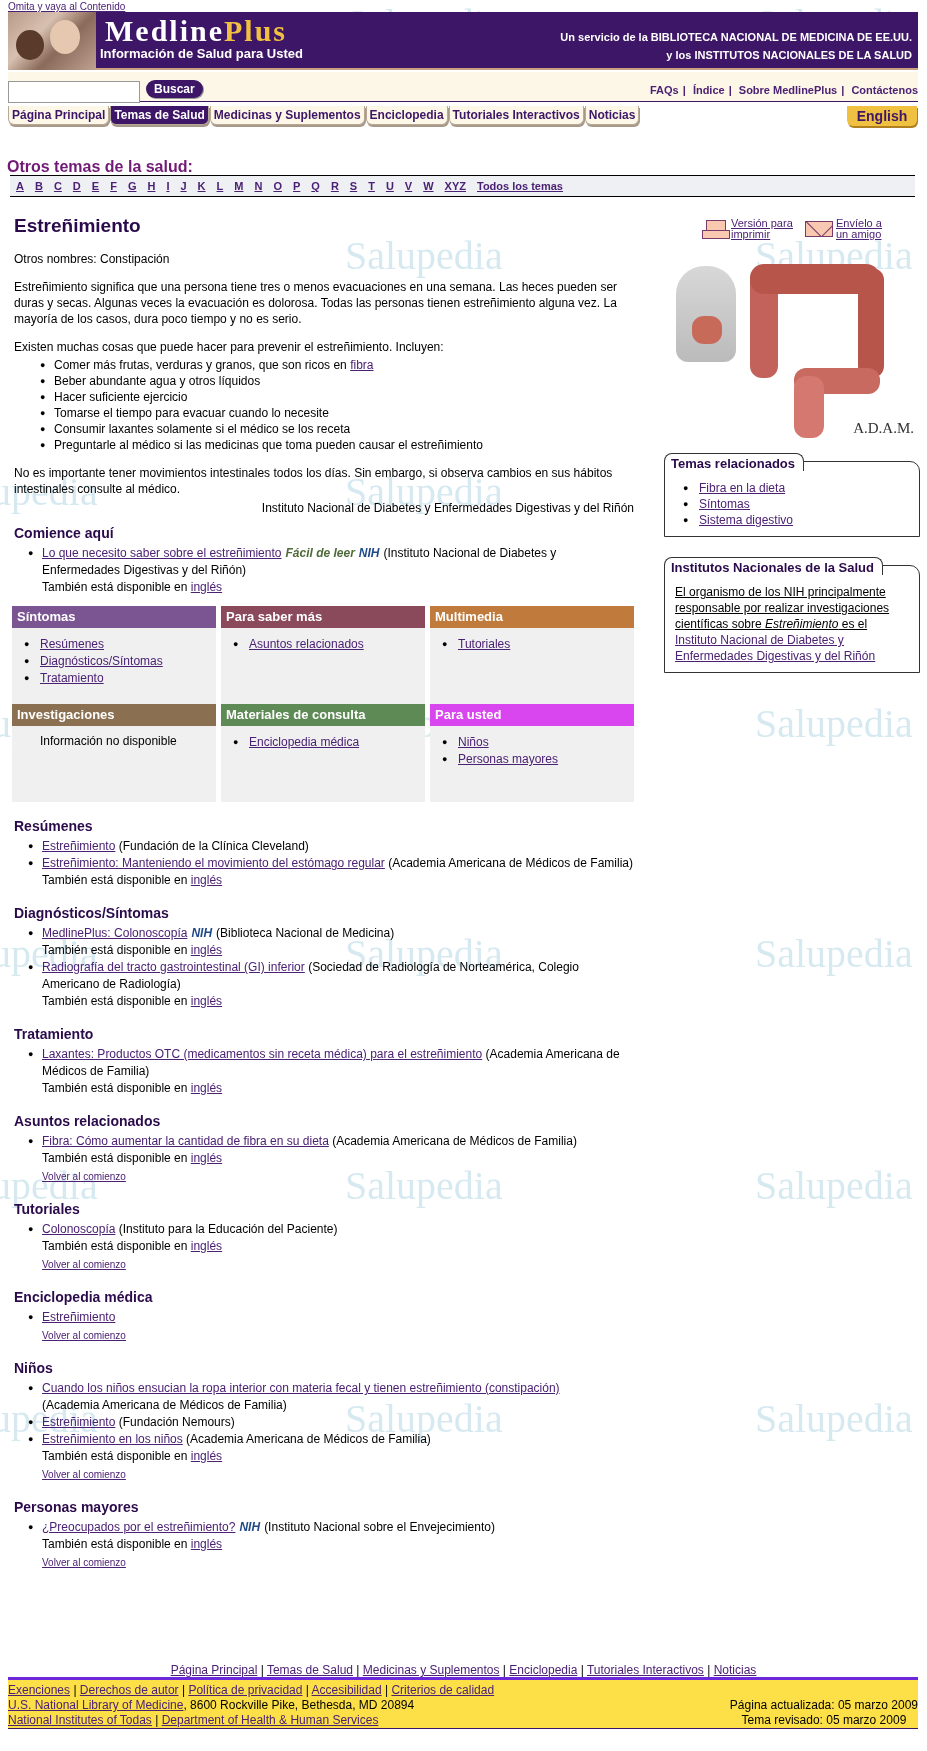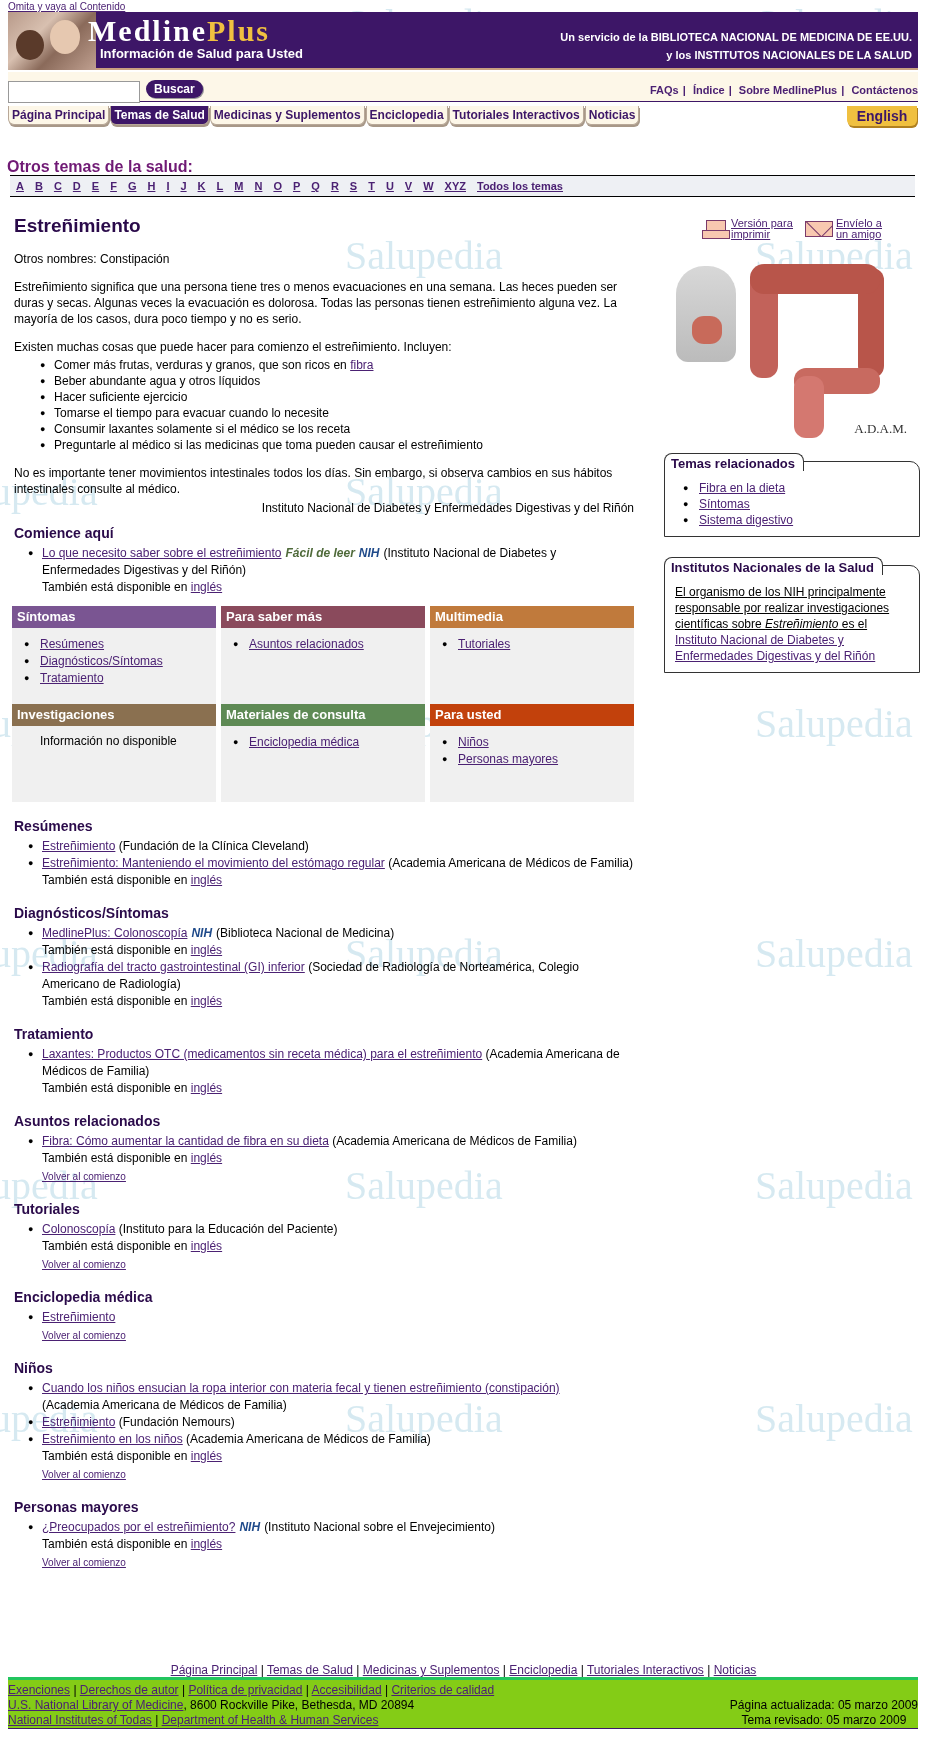--- a/index.html
+++ b/index.html
@@ -5,21 +5,21 @@
   * { box-sizing: border-box; margin: 0; padding: 0; }
   body { width: 927px; height: 1751px; background: #fff; font-family: "Liberation Sans", sans-serif; font-size: 12px; color: #000; position: relative; overflow: hidden; }
   a { color: #4b2173; text-decoration: underline; }
   .skip { position: absolute; left: 8px; top: 1px; font-size: 10px; color: #4b2173; }
 
   
   .banner { position: absolute; left: 8px; top: 12px; width: 910px; height: 58px; background: #3d1667; border-bottom: 2px solid #c8a080; }
   .photo { position: absolute; left: 0; top: 0; width: 88px; height: 58px; background: linear-gradient(135deg, #b89a8a 0%, #d8c0b0 35%, #8a6a5a 60%, #c0a090 100%); }
   .photo .face1 { position: absolute; left: 8px; top: 18px; width: 28px; height: 30px; border-radius: 50%; background: #5a3a2a; }
   .photo .face2 { position: absolute; left: 42px; top: 8px; width: 30px; height: 34px; border-radius: 50%; background: #e6c8b0; }
-  .logo-medline { position: absolute; left: 80px; top: 2px; font-family: "Liberation Serif", serif; font-size: 30px; font-weight: bold; color: #fff; letter-spacing: 2px; text-align: right; }
+  .logo-medline { position: absolute; left: 97px; top: 2px; font-family: "Liberation Serif", serif; font-size: 30px; font-weight: bold; color: #fff; letter-spacing: 2px; text-align: right; }
   .logo-plus { color: #f0c040; }
   .logo-sub { position: absolute; left: 92px; top: 34px; font-size: 13px; font-weight: bold; color: #fff; }
   .service { position: absolute; right: 6px; top: 16px; text-align: right; font-size: 11px; font-weight: bold; color: #fff; line-height: 18px; }
 
   .searchbar { position: absolute; left: 8px; top: 72px; width: 910px; height: 30px; background: #fdf7e8; border-bottom: 1px solid #3d1667; }
   .search-input { position: absolute; left: 0; top: 9px; width: 132px; height: 22px; border: 1px solid #999; background: #fff; }
   .search-btn { position: absolute; left: 138px; top: 8px; height: 18px; padding: 0 8px; border-radius: 9px; background: #3d1667; color: #fff; font-weight: bold; font-size: 12px; line-height: 18px; border: none; box-shadow: 1px 1px 0 #999; }
   .toplinks { position: absolute; right: 0; top: 12px; font-size: 11px; font-weight: bold; color: #4b2173; }
   .toplinks a { text-decoration: none; color: #4b2173; }
   .toplinks .sep { color: #4b2173; margin: 0 4px; }
@@ -71,31 +71,31 @@
   .mail-icon::before { content: ""; position: absolute; left: 2px; top: -10px; width: 22px; height: 18px; border: 1px solid #7a3a6a; transform: rotate(45deg); }
   .anatomy { position: relative; height: 185px; margin-top: 18px; }
   .torso { position: absolute; left: 12px; top: 8px; width: 60px; height: 96px; background: linear-gradient(#d8d8d8, #bbb); border-radius: 28px 28px 12px 12px; }
   .torso .gut { position: absolute; left: 16px; top: 50px; width: 30px; height: 28px; background: #c86a5a; border-radius: 40%; }
   .colon { position: absolute; left: 86px; top: 0; width: 130px; height: 180px; }
   .colon .top { position: absolute; left: 0; top: 6px; width: 130px; height: 30px; border-radius: 14px; background: #b8554a; }
   .colon .left { position: absolute; left: 108px; top: 10px; width: 26px; height: 110px; border-radius: 12px; background: #b8554a; }
   .colon .right { position: absolute; left: 0; top: 10px; width: 28px; height: 110px; border-radius: 12px; background: #c2625a; }
   .colon .bottom { position: absolute; left: 44px; top: 110px; width: 86px; height: 26px; border-radius: 12px; background: #c86a60; }
   .colon .rect { position: absolute; left: 44px; top: 118px; width: 30px; height: 62px; border-radius: 12px; background: #d47870; }
-  .adam { position: absolute; right: 13px; bottom: 6px; font-family: "Liberation Serif", serif; font-size: 13px; color: #333; }
+  .adam { position: absolute; right: 6px; bottom: 6px; font-family: "Liberation Serif", serif; font-size: 15px; color: #333; }
   .box { border: 1px solid #333; border-radius: 0 10px 0 0; padding: 18px 8px 8px 10px; position: relative; margin-top: 18px; background: #fff; }
   .box-tab { position: absolute; left: -1px; top: -9px; background: #fff; border: 1px solid #333; border-bottom: none; border-radius: 8px 8px 0 0; padding: 2px 8px 0 6px; font-size: 13px; font-weight: bold; color: #2a0a4a; }
   .box ul { list-style: none; margin-left: 8px; }
   .box li { font-size: 12px; line-height: 16px; position: relative; padding-left: 16px; }
   .box li::before { content: "\25CF"; position: absolute; left: 0; top: 0; font-size: 9px; }
   .box p { font-size: 12px; line-height: 16px; }
 
   
   .footnav { position: absolute; left: 0; top: 1663px; width: 927px; text-align: center; font-size: 12px; }
-  .footer { position: absolute; left: 8px; top: 1677px; width: 910px; height: 52px; background: #84cc16; border-top: 3px solid #22c55e; border-bottom: 1px solid #3d1667; padding: 2px 0 0 16px; font-size: 12px; line-height: 15px; }
+  .footer { position: absolute; left: 8px; top: 1677px; width: 910px; height: 52px; background: #fde047; border-top: 3px solid #6d28d9; border-bottom: 1px solid #3d1667; padding: 2px 0 0 16px; font-size: 12px; line-height: 15px; }
   .footer .l { position: absolute; left: 0; top: 3px; }
   .footer .r { position: absolute; right: 0; top: 18px; text-align: center; }
 
   
   .wm { position: absolute; font-family: "Liberation Serif", serif; font-size: 40px; color: #bcdce8; opacity: 0.6; pointer-events: none; }
 </style>
 </head>
 <body>
 
 <div class="wm" style="left:345px;top:0px;">Salupedia</div>
@@ -180,21 +180,21 @@
   <a href="#">V</a>
   <a href="#">W</a>
   <a href="#">XYZ</a>
   <a href="#">Todos los temas</a>
 </div>
 
 <div class="main">
   <h1 class="title">Estreñimiento</h1>
   <p class="p">Otros nombres: Constipación</p>
   <p class="p">Estreñimiento significa que una persona tiene tres o menos evacuaciones en una semana. Las heces pueden ser duras y secas. Algunas veces la evacuación es dolorosa. Todas las personas tienen estreñimiento alguna vez. La mayoría de los casos, dura poco tiempo y no es serio.</p>
-  <p class="p">Existen muchas cosas que puede hacer para comienzo el estreñimiento. Incluyen:</p>
+  <p class="p">Existen muchas cosas que puede hacer para prevenir el estreñimiento. Incluyen:</p>
   <ul class="b">
     <li><span>Comer más frutas, verduras y granos, que son ricos en </span><a href="#">fibra</a></li>
     <li>Beber abundante agua y otros líquidos</li>
     <li>Hacer suficiente ejercicio</li>
     <li>Tomarse el tiempo para evacuar cuando lo necesite</li>
     <li>Consumir laxantes solamente si el médico se los receta</li>
     <li>Preguntarle al médico si las medicinas que toma pueden causar el estreñimiento</li>
   </ul>
   <p class="p" style="margin-bottom:4px;">No es importante tener movimientos intestinales todos los días. Sin embargo, si observa cambios en sus hábitos intestinales consulte al médico.</p>
   <div class="source">Instituto Nacional de Diabetes y Enfermedades Digestivas y del Riñón</div>
@@ -232,21 +232,21 @@
       <div class="cell-head" style="background:#8a7050;">Investigaciones</div>
       <div class="na">Información no disponible</div>
     </div>
     <div class="cell">
       <div class="cell-head" style="background:#5e8a55;">Materiales de consulta</div>
       <ul>
           <li><a href="#">Enciclopedia médica</a></li>
         </ul>
     </div>
     <div class="cell">
-      <div class="cell-head" style="background:#c2410c;">Para usted</div>
+      <div class="cell-head" style="background:#d946ef;">Para usted</div>
       <ul>
         <li><a href="#">Niños</a></li>
         <li><a href="#">Personas mayores</a></li>
       </ul>
     </div>
   </div>
 
   <h2 class="sec">Resúmenes</h2>
   <ul class="res">
     <li><a href="#">Estreñimiento</a><span> (Fundación de la Clínica Cleveland)</span></li>

